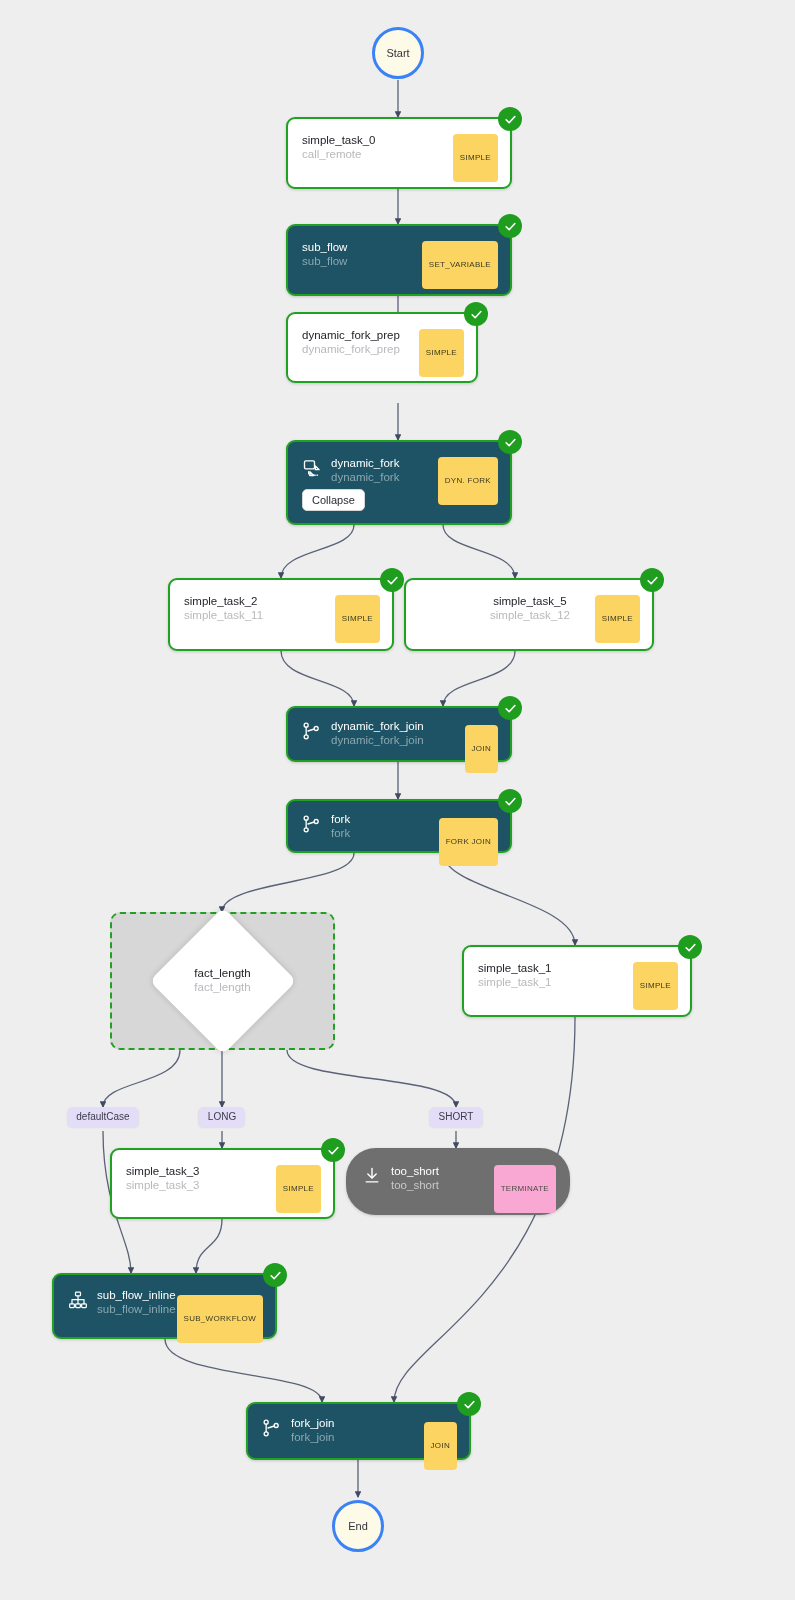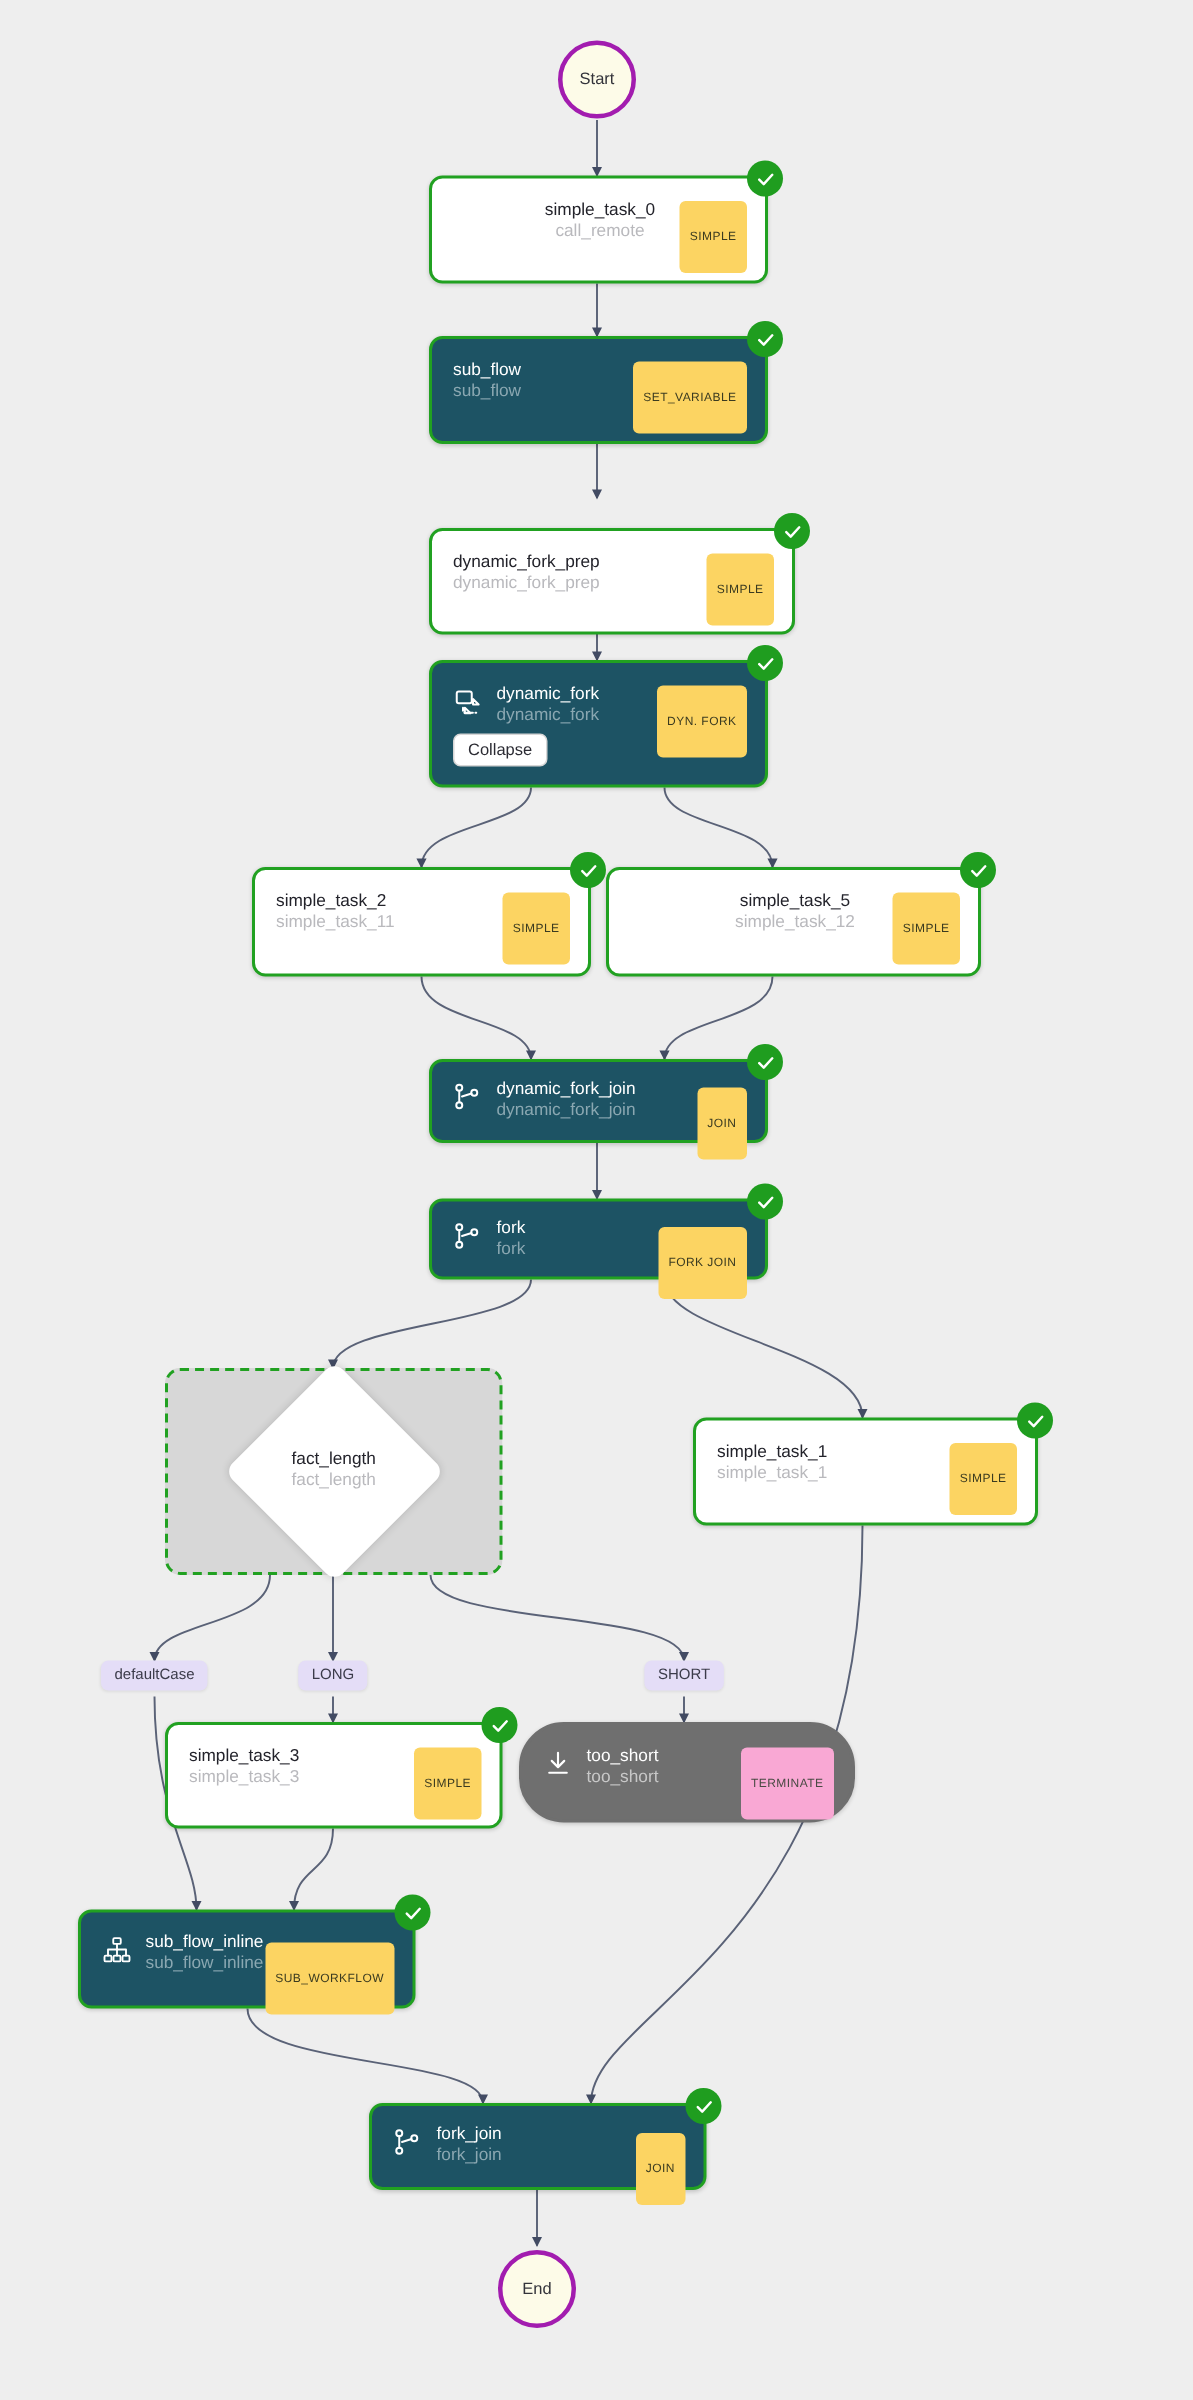--- a/index.html
+++ b/index.html
@@ -23,21 +23,21 @@
     pointer-events: none;
   }
 
   
   .terminal {
     position: absolute;
     width: 52px;
     height: 52px;
     border-radius: 50%;
     background: #fdfbe8;
-    border: 3px solid #a21caf;
+    border: 3px solid #3b82f6;
     box-sizing: border-box;
     display: flex;
     align-items: center;
     justify-content: center;
     font-size: 11px;
     color: #33333a;
   }
 
   
   .node {
@@ -227,21 +227,21 @@
       <path d="M 575,1017 C 575,1300 394,1340 394,1402"></path>
 
       <path d="M 358,1460 L 358,1497"></path>
     </g>
   </svg>
 
   <div class="terminal" style="left:372px; top:27px;">
     <span>Start</span>
   </div>
 
-  <div class="node light" style="left:286px; top:117px; width:226px; height:72px;text-align:center;">
+  <div class="node light" style="left:286px; top:117px; width:226px; height:72px;">
     <div class="node-row">
       <div class="node-text">
         <div class="node-title">simple_task_0</div>
         <div class="node-sub">call_remote</div>
       </div>
     </div>
     <div class="badge">SIMPLE</div>
     <div class="status-dot" style="right:-12px; top:-12px;">
       <svg width="13" height="13" viewBox="0 0 24 24">
           <path d="M4 12.5 L9.5 18 L20 6.5" fill="none" stroke="#fff" stroke-width="3" stroke-linecap="round" stroke-linejoin="round"></path>
@@ -257,21 +257,21 @@
       </div>
     </div>
     <div class="badge">SET_VARIABLE</div>
     <div class="status-dot" style="right:-12px; top:-12px;">
       <svg width="13" height="13" viewBox="0 0 24 24">
           <path d="M4 12.5 L9.5 18 L20 6.5" fill="none" stroke="#fff" stroke-width="3" stroke-linecap="round" stroke-linejoin="round"></path>
         </svg>
     </div>
   </div>
 
-  <div class="node light" style="left:286px; top:352px; width:244px; height:71px;">
+  <div class="node light" style="left:286px; top:312px; width:192px; height:71px;">
     <div class="node-row">
       <div class="node-text">
         <div class="node-title">dynamic_fork_prep</div>
         <div class="node-sub">dynamic_fork_prep</div>
       </div>
     </div>
     <div class="badge">SIMPLE</div>
     <div class="status-dot" style="right:-12px; top:-12px;">
       <svg width="13" height="13" viewBox="0 0 24 24">
           <path d="M4 12.5 L9.5 18 L20 6.5" fill="none" stroke="#fff" stroke-width="3" stroke-linecap="round" stroke-linejoin="round"></path>

